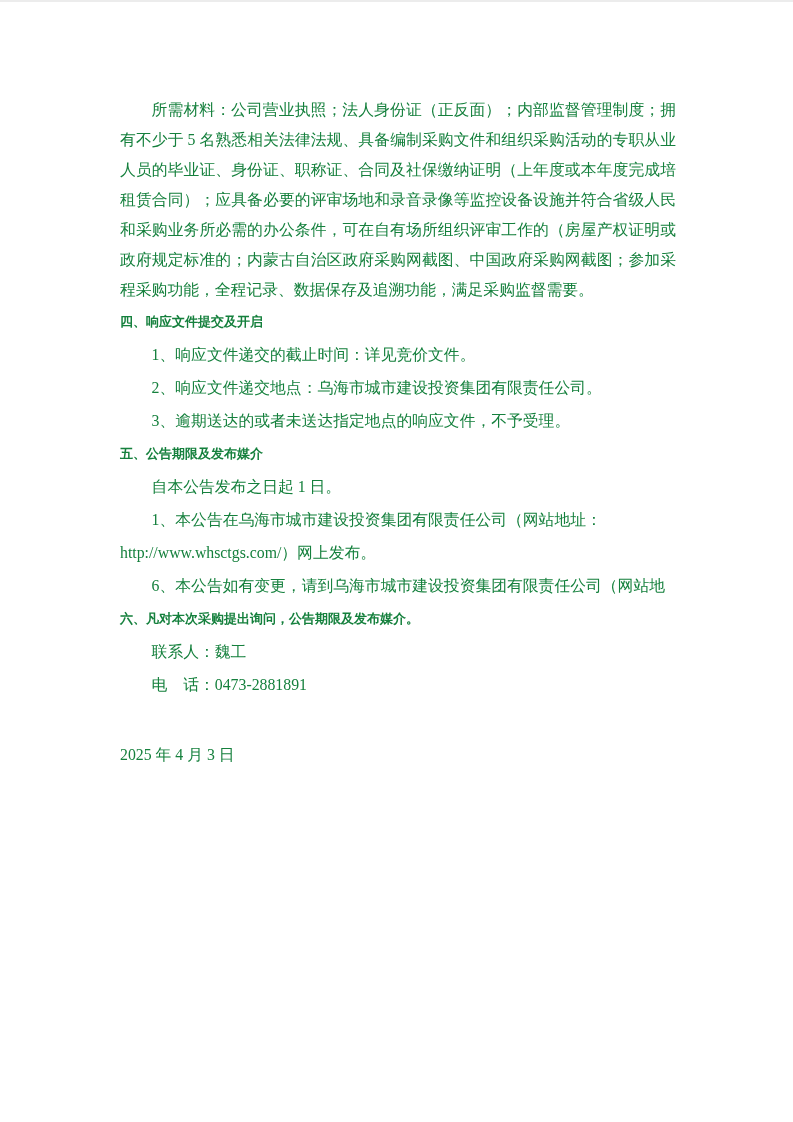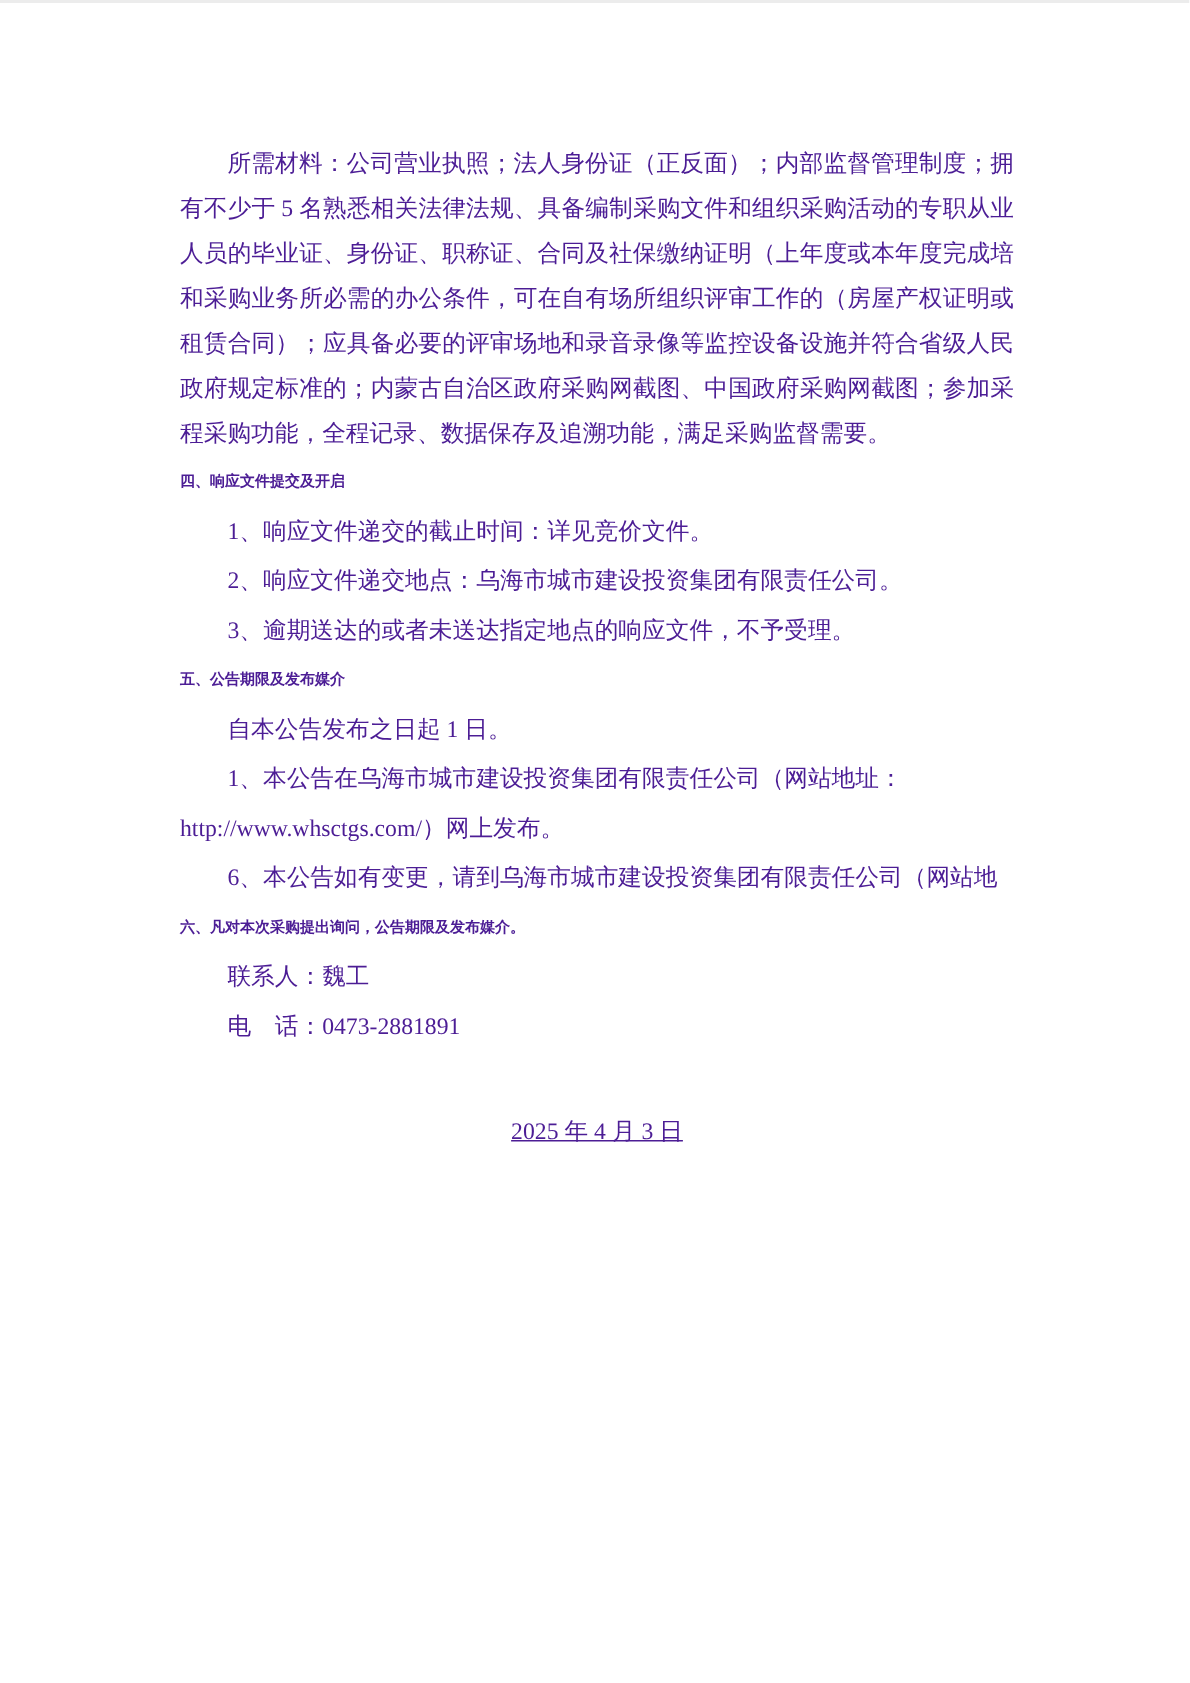--- a/index.html
+++ b/index.html
@@ -5,21 +5,21 @@
   html, body {
     margin: 0;
     padding: 0;
     background: #ffffff;
   }
   .page {
     position: relative;
     width: 793px;
     height: 1122px;
     background: #ffffff;
-    color: #4c1d95;
+    color: #15803d;
     font-family: "Liberation Serif", "DejaVu Serif", serif;
     font-size: 15.8px;
     overflow: hidden;
     border-top: 2px solid #ececec;
     box-sizing: border-box;
   }
   .content {
     padding: 93px 117px 0 120px;
   }
   .para {
@@ -33,48 +33,47 @@
   .fill {
     text-align: justify;
     text-align-last: justify;
   }
   .indent {
     text-indent: 2em;
   }
   .heading {
     font-family: Liberation Sans, sans-serif;
     font-weight: bold;
-    font-size: 10px;
+    font-size: 13px;
     line-height: 33px;
     margin: 0;
   }
   .item-line {
     display: block;
     line-height: 33px;
     white-space: nowrap;
   }
   .date-line {
     margin-top: 37px;
     line-height: 33px;
-    text-align: center;
-    text-decoration: underline;
+    text-align: left;
   }
 </style>
 </head>
 <body>
 
 <div class="page">
   <div class="content">
 
     <p class="para">
       <span class="line fill indent">所需材料：公司营业执照；法人身份证（正反面）；内部监督管理制度；拥</span>
       <span class="line fill">有不少于 5 名熟悉相关法律法规、具备编制采购文件和组织采购活动的专职从业</span>
       <span class="line fill">人员的毕业证、身份证、职称证、合同及社保缴纳证明（上年度或本年度完成培</span>
+      <span class="line fill">租赁合同）；应具备必要的评审场地和录音录像等监控设备设施并符合省级人民</span>
       <span class="line fill">和采购业务所必需的办公条件，可在自有场所组织评审工作的（房屋产权证明或</span>
-      <span class="line fill">租赁合同）；应具备必要的评审场地和录音录像等监控设备设施并符合省级人民</span>
       <span class="line fill">政府规定标准的；内蒙古自治区政府采购网截图、中国政府采购网截图；参加采</span>
       <span class="line">程采购功能，全程记录、数据保存及追溯功能，满足采购监督需要。</span>
     </p>
 
     <h2 class="heading">四、响应文件提交及开启</h2>
     <span class="item-line indent">1、响应文件递交的截止时间：详见竞价文件。</span>
     <span class="item-line indent">2、响应文件递交地点：乌海市城市建设投资集团有限责任公司。</span>
     <span class="item-line indent">3、逾期送达的或者未送达指定地点的响应文件，不予受理。</span>
 
     <h2 class="heading">五、公告期限及发布媒介</h2>

